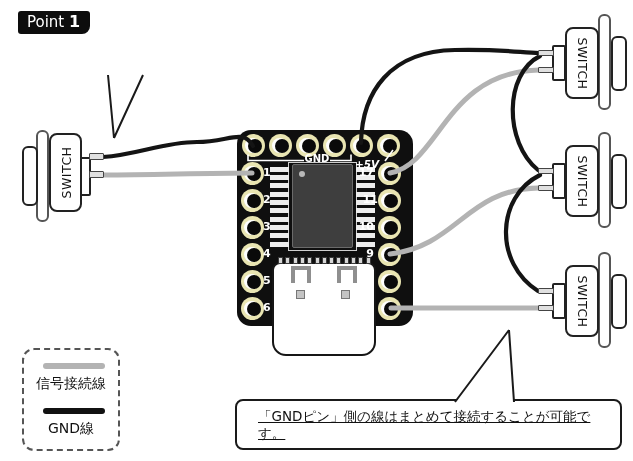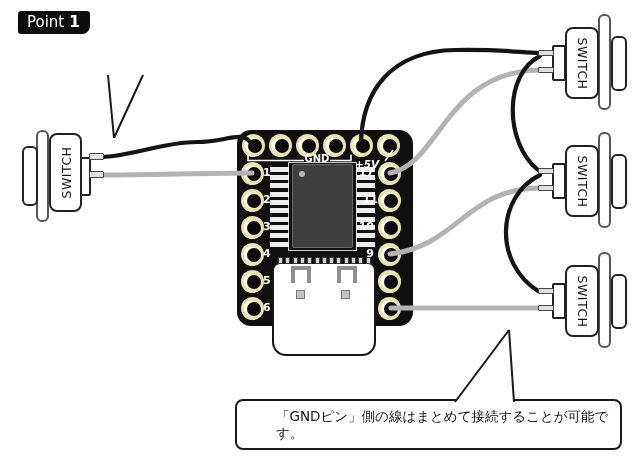--- a/index.html
+++ b/index.html
@@ -54,21 +54,21 @@
   
   .point-badge{position:absolute;background:#0d0d0d;color:#fff;font-size:15px;line-height:17px;
                padding:2px 10px 3px 9px;border-radius:3px 3px 8px 3px;z-index:5;}
   .point-badge b{font-size:16px;}
   .bubble{position:absolute;background:#fff;border:2px solid #1a1a1a;border-radius:8px;z-index:4;
           font-size:13.5px;line-height:17px;color:#111;}
   .bubble .l2{display:block;}
   #bubble1{left:24px;top:22px;width:313px;height:55px;padding:13px 4px 0 9px;}
   #bubble1 .l2{margin-left:10px;}
   #bubble2{left:235px;top:399px;width:387px;height:51px;padding:7px 3px 0 14px;line-height:16.5px;}
-  #bubble2 .l2{margin-left:25px;}
+  #bubble2 .l2{margin-left:7px;text-decoration:underline;}
 
   
   .legend{position:absolute;left:22px;top:348px;width:98px;height:103px;border:2px dashed #555;
           border-radius:12px;z-index:4;}
   .legend .line{position:absolute;height:6px;border-radius:3px;}
   .legend .sig-line{left:19px;top:13px;width:62px;background:#b3b3b3;}
   .legend .gnd-line{left:19px;top:58px;width:62px;background:#111;}
   .legend .lab{position:absolute;width:100%;text-align:center;font-size:14px;color:#111;}
   .legend .sig-lab{top:25px;}
   .legend .gnd-lab{top:70px;}
@@ -92,20 +92,26 @@
 
   <div class="point-badge" style="left:18px;top:11px;">
     <span>Point</span>
     <b>1</b>
   </div>
 
   <div class="bubble" id="bubble2">
     <span class="l2">「GNDピン」側の線はまとめて接続することが可能です。</span>
   </div>
 
+  <div class="legend">
+    <div class="line sig-line"></div>
+    <div class="lab sig-lab">信号接続線</div>
+    <div class="line gnd-line"></div>
+    <div class="lab gnd-lab">GND線</div>
+  </div>
 
   <svg class="wires" width="633" height="461">
 
     <path d="M248,154.5 L248,160.5 L304,160.5 M330,160.5 L351,160.5 L351,154.5" stroke="#ffffff" stroke-width="1.6" fill="none"></path>
     <path d="M385,161 L393,150" stroke="#ffffff" stroke-width="1.6" fill="none"></path>
 
     <g stroke="#b3b3b3" stroke-width="5" fill="none" stroke-linecap="round">
       <path d="M104,175 C150,175 205,173 252,173"></path>
       <path d="M390,173 C440,164 445,72 539,70"></path>
       <path d="M390,254 C458,246 466,189 539,188"></path>

